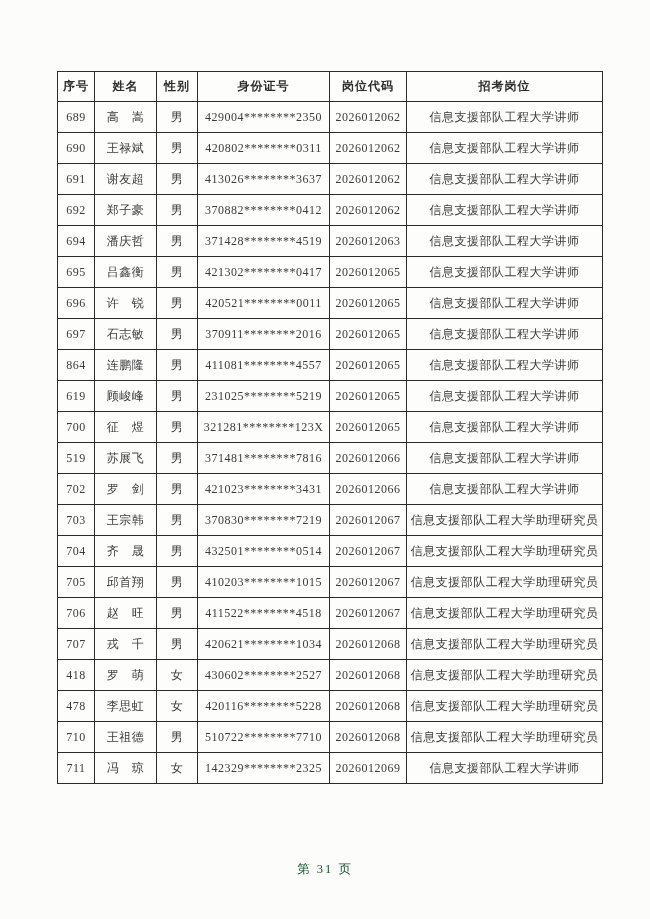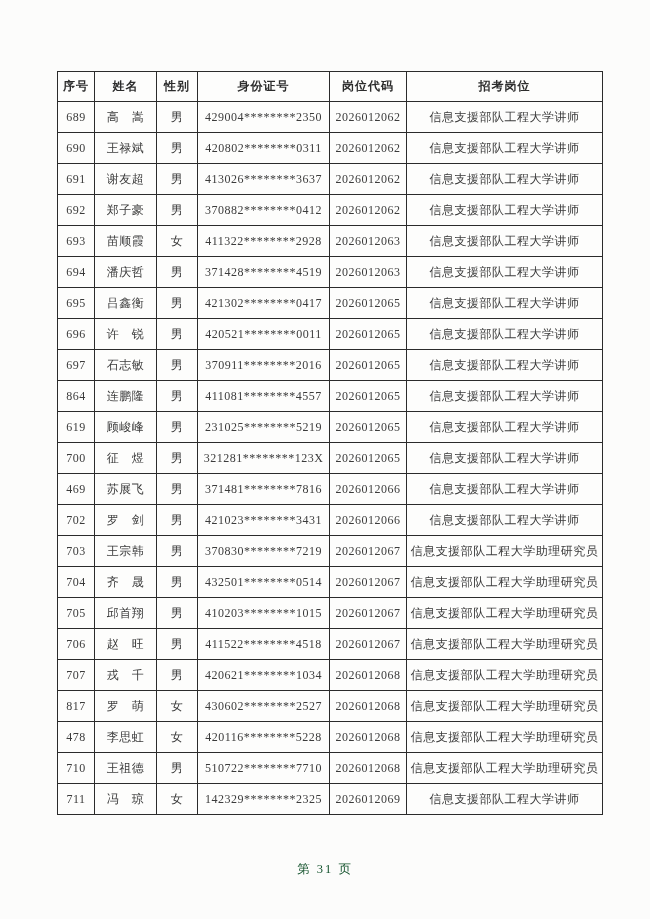--- a/index.html
+++ b/index.html
@@ -115,28 +115,20 @@
         </tr>
         <tr>
           <td>692</td>
           <td>郑子豪</td>
           <td>男</td>
           <td>370882********0412</td>
           <td>2026012062</td>
           <td>信息支援部队工程大学讲师</td>
         </tr>
         <tr>
-          <td>693</td>
-          <td>苗顺霞</td>
-          <td>女</td>
-          <td>411322********2928</td>
-          <td>2026012063</td>
-          <td>信息支援部队工程大学讲师</td>
-        </tr>
-        <tr>
           <td>694</td>
           <td>潘庆哲</td>
           <td>男</td>
           <td>371428********4519</td>
           <td>2026012063</td>
           <td>信息支援部队工程大学讲师</td>
         </tr>
         <tr>
           <td>695</td>
           <td>吕鑫衡</td>
@@ -179,21 +171,21 @@
         </tr>
         <tr>
           <td>700</td>
           <td>征　煜</td>
           <td>男</td>
           <td>321281********123X</td>
           <td>2026012065</td>
           <td>信息支援部队工程大学讲师</td>
         </tr>
         <tr>
-          <td>469</td>
+          <td>519</td>
           <td>苏展飞</td>
           <td>男</td>
           <td>371481********7816</td>
           <td>2026012066</td>
           <td>信息支援部队工程大学讲师</td>
         </tr>
         <tr>
           <td>702</td>
           <td>罗　剑</td>
           <td>男</td>
@@ -235,21 +227,21 @@
         </tr>
         <tr>
           <td>707</td>
           <td>戎　千</td>
           <td>男</td>
           <td>420621********1034</td>
           <td>2026012068</td>
           <td>信息支援部队工程大学助理研究员</td>
         </tr>
         <tr>
-          <td>817</td>
+          <td>418</td>
           <td>罗　萌</td>
           <td>女</td>
           <td>430602********2527</td>
           <td>2026012068</td>
           <td>信息支援部队工程大学助理研究员</td>
         </tr>
         <tr>
           <td>478</td>
           <td>李思虹</td>
           <td>女</td>

